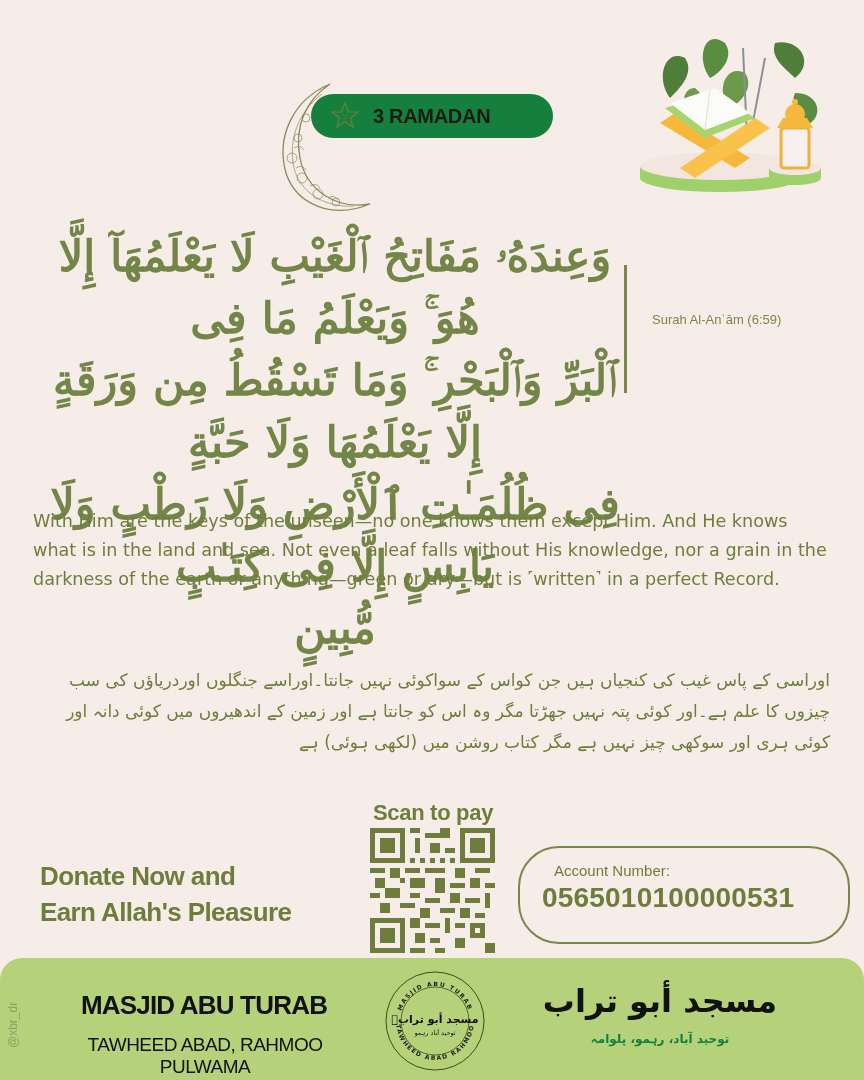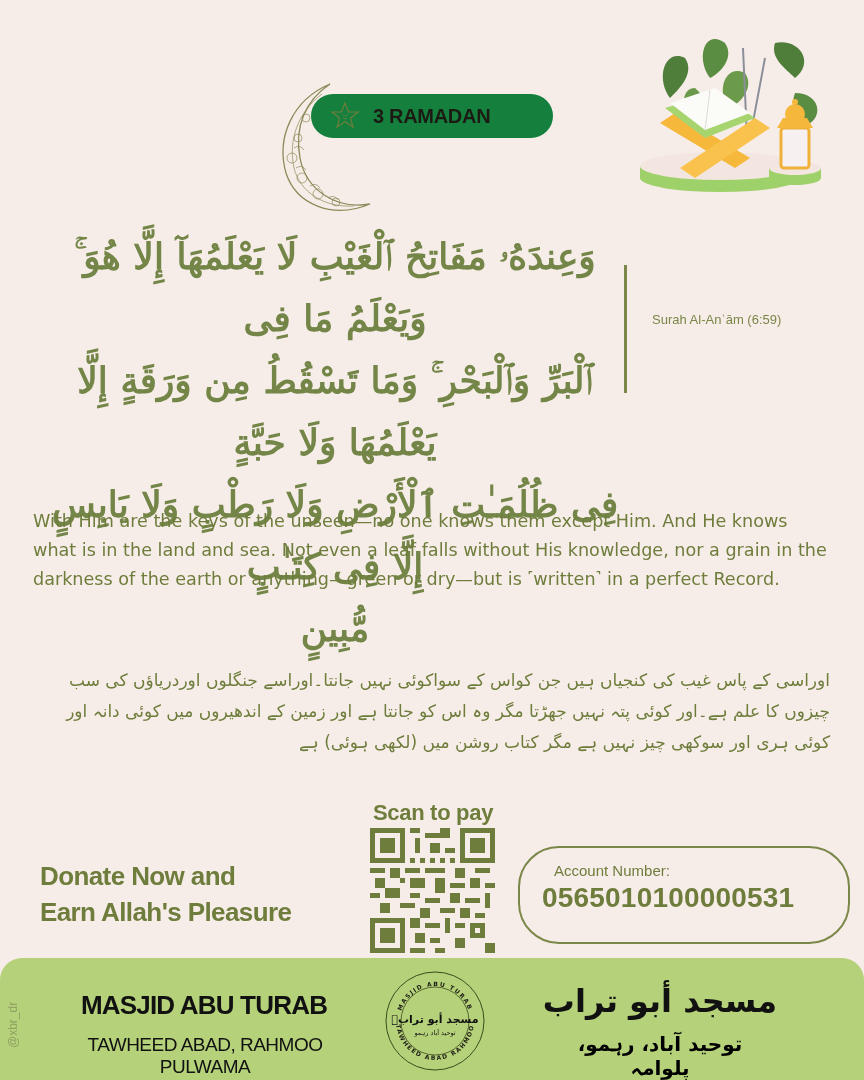--- a/index.html
+++ b/index.html
@@ -25,21 +25,21 @@
     font-size: 20px; color: #1b1b14; letter-spacing: -0.3px;
   }
 
   .illus { left: 625px; top: 18px; width: 220px; height: 185px; }
 
   
   .arabic {
     left: 50px; top: 225px; width: 570px;
     direction: rtl; text-align: center;
     font-family: "DejaVu Serif", serif; font-weight: 700;
-    font-size: 36px; line-height: 62px; color: #738547;
+    font-size: 43px; line-height: 62px; color: #738547;
   }
   .ref-divider { left: 624px; top: 265px; width: 3px; height: 128px; background: #7a8748; }
   .ref-text { left: 652px; top: 312px; font-size: 13px; color: #7a8748; }
 
   
   .english {
     left: 33px; top: 507px; width: 800px;
     font-family: "DejaVu Sans", sans-serif; font-size: 17.6px;
     line-height: 29px; color: #6e7d3c;
   }
@@ -96,21 +96,21 @@
   .seal { left: 382px; top: 968px; width: 106px; height: 106px; }
 
   .masjid-ur {
     left: 540px; top: 982px; width: 240px; text-align: center;
     direction: rtl; font-family: "DejaVu Sans", sans-serif; font-weight: 700;
     font-size: 32px; color: #111;
   }
   .address-ur {
     left: 560px; top: 1032px; width: 200px; text-align: center;
     direction: rtl; font-family: "DejaVu Sans", sans-serif;
-    font-size: 20px; color: #000000; font-weight: 700;
+    font-size: 12px; color: #15803d; font-weight: 700;
   }
 </style>
 </head>
 <body>
 
 <svg class="abs moon" viewBox="0 0 110 140">
   <path d="M60 6 C22 22 6 60 16 95 C26 126 62 142 100 126 C66 132 36 112 30 80 C24 48 36 22 60 6 Z" fill="none" stroke="#8a8b5a" stroke-width="1.3"></path>
   <path d="M52 16 C28 34 18 62 24 90 C30 114 54 130 84 128" fill="none" stroke="#8a8b5a" stroke-width="0.7"></path>
   <g fill="none" stroke="#8a8b5a" stroke-width="0.7">
     <circle cx="28" cy="60" r="4"></circle>

